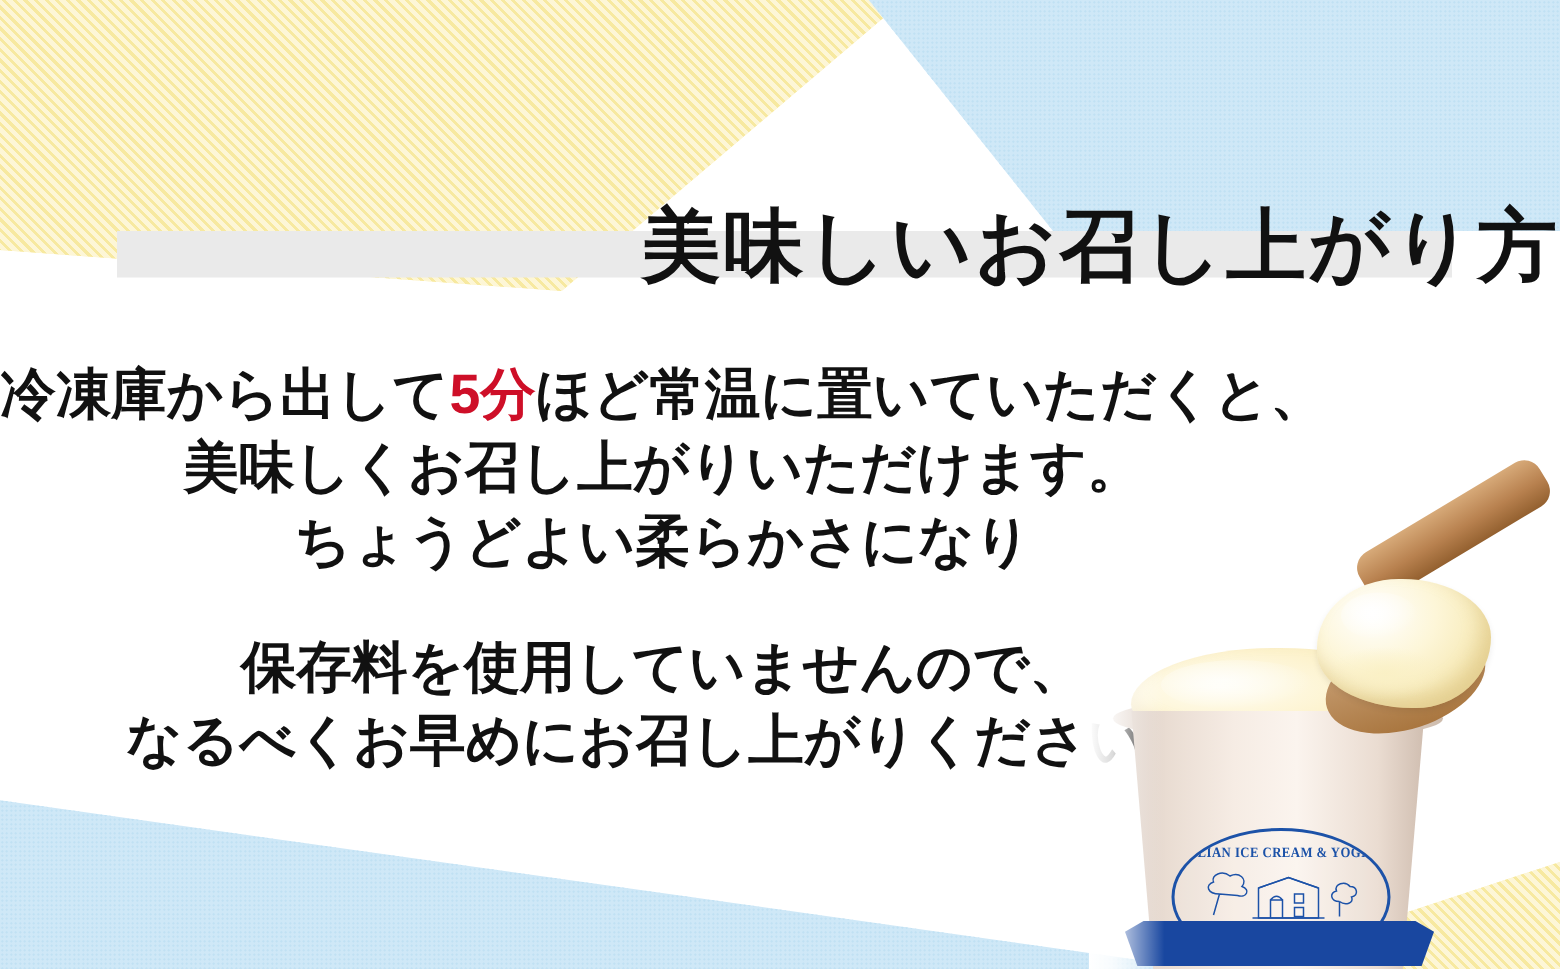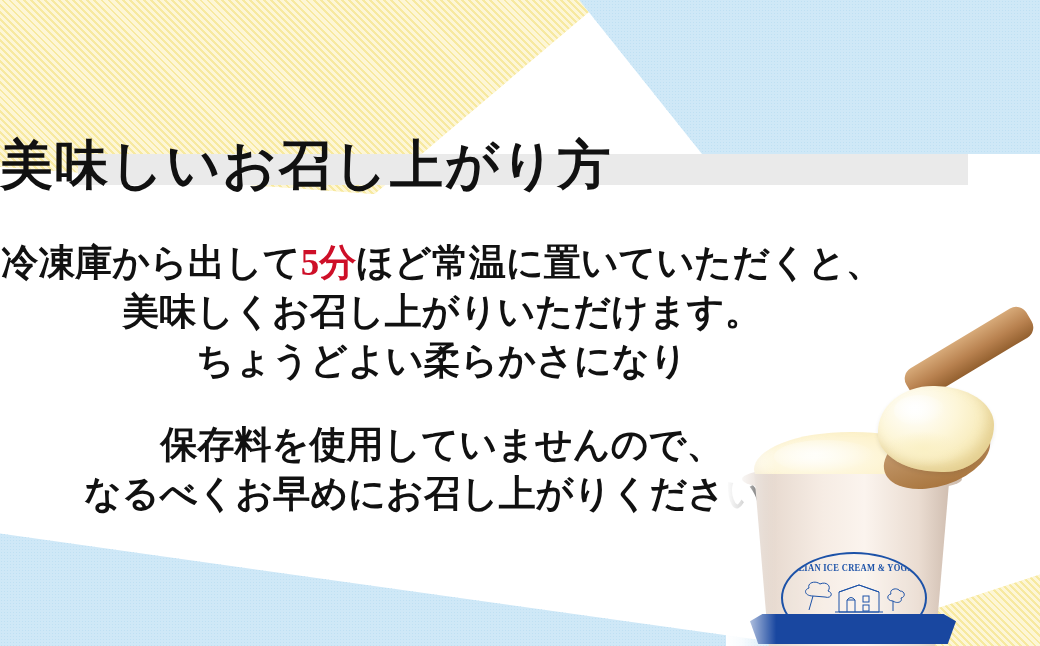--- a/index.html
+++ b/index.html
@@ -56,39 +56,38 @@
 
   
   #title-band{
     position:absolute;left:78px;top:154px;
     width:890px;height:31px;
     background:#eaeaea;
   }
   #page-title{
     position:absolute;left:0;top:100px;
     width:1040px;
-    text-align:left;
+    text-align:right;
     font-size:53px;
     font-weight:700;
     letter-spacing:2px;
     color:#111111;
     line-height:1.1;
     white-space:nowrap;
   }
 
   
   #body-copy{
     position:absolute;left:0;top:238px;width:884px;
     text-align:center;
     color:#111111;
     font-size:37px;
     font-weight:700;
     line-height:1.33;
     letter-spacing:0px;
-    font-family:Liberation Serif, serif;
   }
   .para{margin:0;}
   .para.first{margin-bottom:34px;}
   .line{display:block;white-space:nowrap;}
   .accent{color:#ce0f28;}
 
   
   #product-photo{
     position:absolute;left:726px;top:372px;
     width:314px;height:274px;

